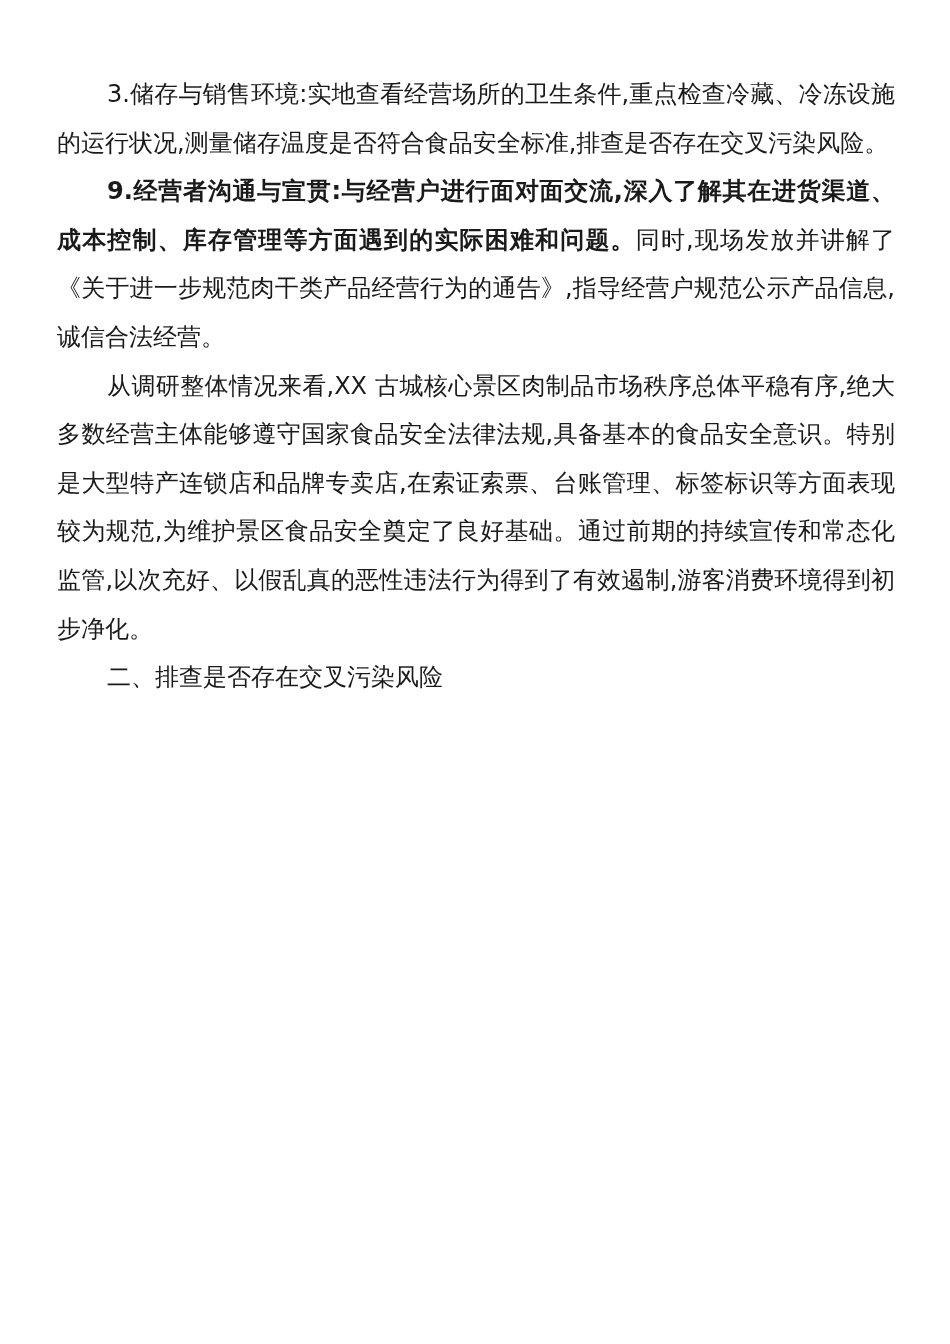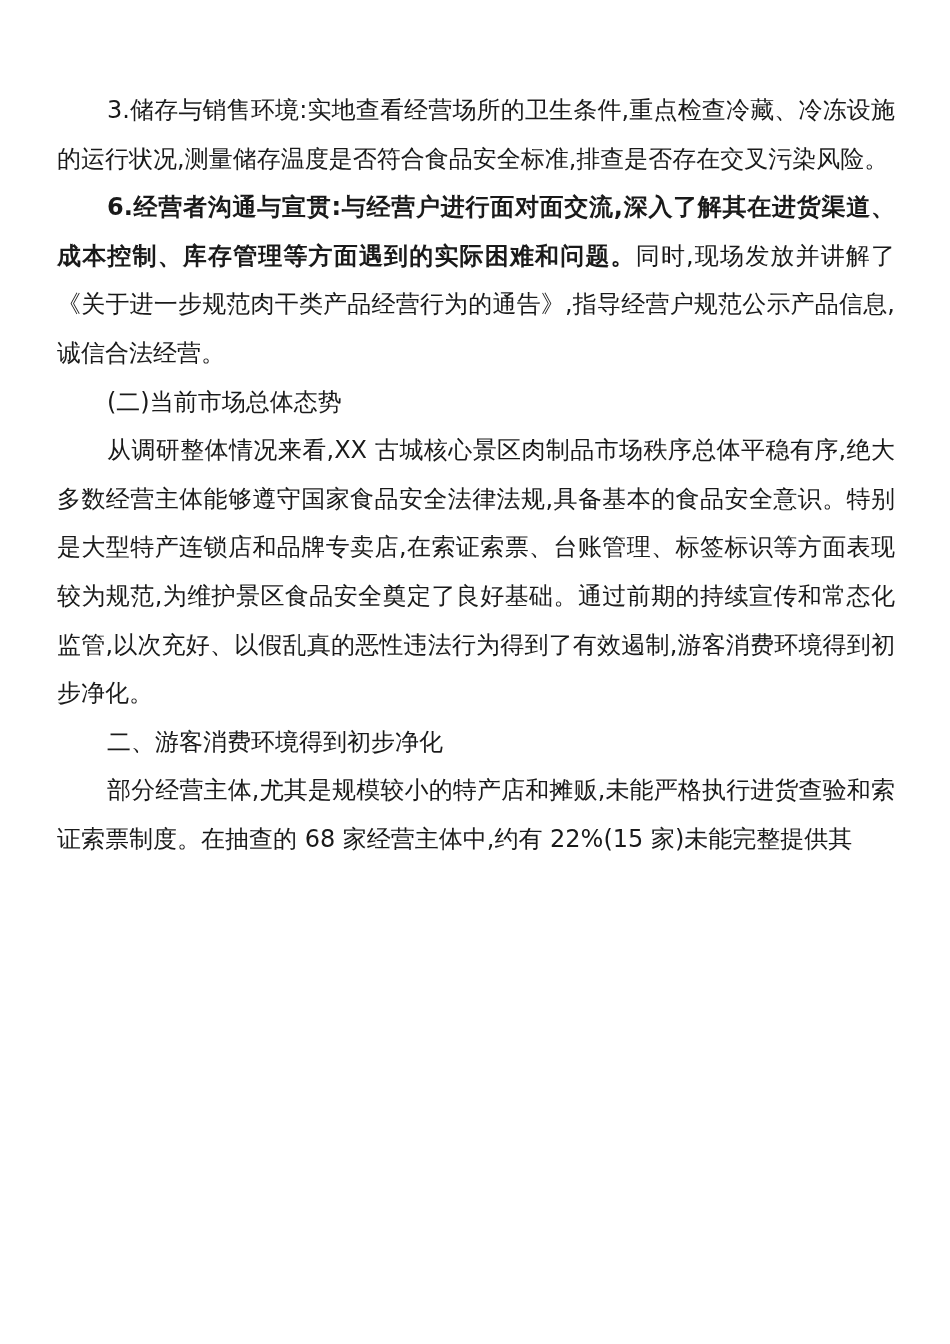--- a/index.html
+++ b/index.html
@@ -11,21 +11,21 @@
     width: 950px;
     height: 1344px;
     overflow: hidden;
     position: relative;
     font-family: "DejaVu Sans", "Liberation Sans", sans-serif;
     color: #1a1a1a;
   }
   .page {
     position: absolute;
     left: 57px;
-    top: 86px;
+    top: 70px;
     width: 838px;
   }
   .para {
     margin: 0;
     font-size: 24px;
     line-height: 48.6px;
     text-align: justify;
     text-justify: inter-character;
     letter-spacing: 0px;
     word-break: break-all;
@@ -37,26 +37,24 @@
     font-weight: bold;
   }
 </style>
 </head>
 <body>
 
 <div class="page">
 
   <p class="para indent">3.储存与销售环境:实地查看经营场所的卫生条件,重点检查冷藏、冷冻设施的运行状况,测量储存温度是否符合食品安全标准,排查是否存在交叉污染风险。</p>
 
-  <p class="para indent"><span class="bold">6.经营者沟通与宣贯:与经营户进行面对面交流,深入了解其在进货渠道、成本控制、库存管理等方面遇到的实际困难和问题。</span><span>同时,现场发放并讲解了《关于进一步规范肉干类产品经营行为的通告》,指导经营户规范公示产品信息,诚信合法经营。</span></p>
+  <p class="para indent"><span class="bold">9.经营者沟通与宣贯:与经营户进行面对面交流,深入了解其在进货渠道、成本控制、库存管理等方面遇到的实际困难和问题。</span><span>同时,现场发放并讲解了《关于进一步规范肉干类产品经营行为的通告》,指导经营户规范公示产品信息,诚信合法经营。</span></p>
 
-  <p class="para indent">(二)当前市场总体态势</p>
 
   <p class="para indent">从调研整体情况来看,XX 古城核心景区肉制品市场秩序总体平稳有序,绝大多数经营主体能够遵守国家食品安全法律法规,具备基本的食品安全意识。特别是大型特产连锁店和品牌专卖店,在索证索票、台账管理、标签标识等方面表现较为规范,为维护景区食品安全奠定了良好基础。通过前期的持续宣传和常态化监管,以次充好、以假乱真的恶性违法行为得到了有效遏制,游客消费环境得到初步净化。</p>
 
 
-  <p class="para indent">二、游客消费环境得到初步净化</p>
+  <p class="para indent">二、排查是否存在交叉污染风险</p>
 
 
 
-  <p class="para indent">部分经营主体,尤其是规模较小的特产店和摊贩,未能严格执行进货查验和索证索票制度。在抽查的 68 家经营主体中,约有 22%(15 家)未能完整提供其</p>
 
 </div>
 
 </body></html>

